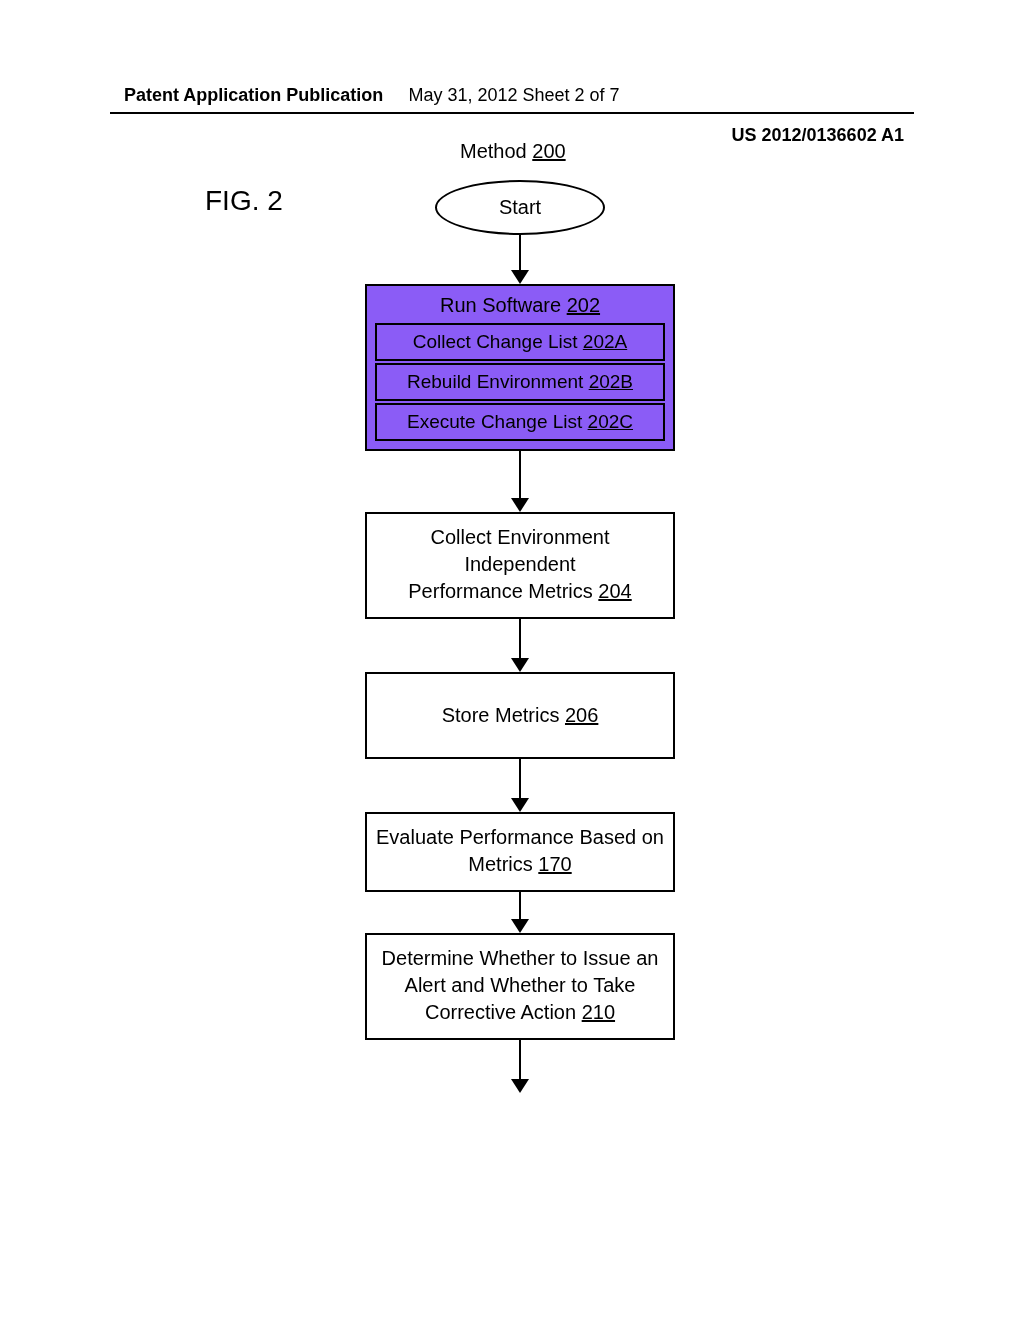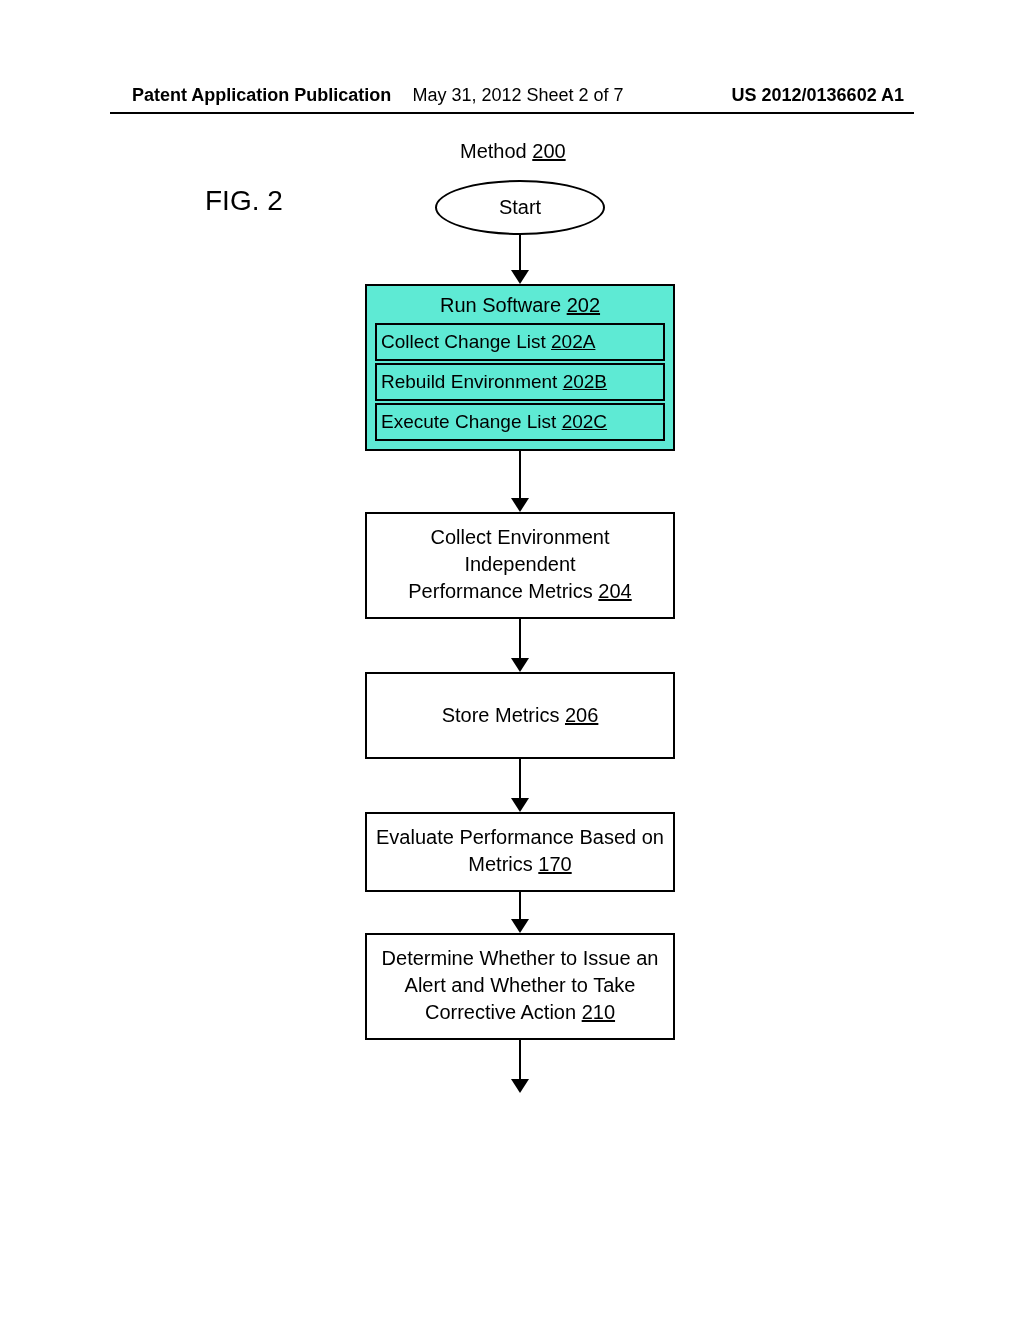--- a/index.html
+++ b/index.html
@@ -6,29 +6,29 @@
     body {
       font-family: Arial, Helvetica, sans-serif;
       background: #fff;
       width: 1024px;
       height: 1320px;
       position: relative;
     }
     .header {
       position: absolute;
       top: 85px;
-      left: 132px;
+      left: 124px;
       right: 120px;
       display: flex;
       justify-content: space-between;
       font-size: 18px;
     }
     .header-left { font-weight: bold; }
     .header-center { position: absolute; left: 50%; transform: translateX(-50%); }
-    .header-right { font-weight: bold; }
+    .header-right { font-weight: bold; margin-top: 40px; }
     .hr-line {
       position: absolute;
       top: 112px;
       left: 110px;
       right: 110px;
       border-top: 2px solid #000;
     }
     .method-label {
       position: absolute;
       top: 140px;
@@ -67,31 +67,32 @@
       padding: 10px 8px 12px 8px;
       text-align: center;
       font-size: 20px;
       line-height: 1.35;
       background: #fff;
     }
     .box-tall {
       width: 310px;
       border: 2.5px solid #000;
       padding: 8px 6px 6px 6px;
-      background: #5eead4;
+      background: #8b5cf6;
     }
     .box-title {
       text-align: center;
       font-size: 20px;
       margin-bottom: 6px;
     }
     .inner-box {
       border: 2px solid #000;
       padding: 6px 4px;
       margin: 2px 2px;
+      text-align: center;
       font-size: 19px;
     }
     .arrow {
       display: flex;
       flex-direction: column;
       align-items: center;
     }
     .arrow-line {
       width: 2.5px;
       background: #000;

